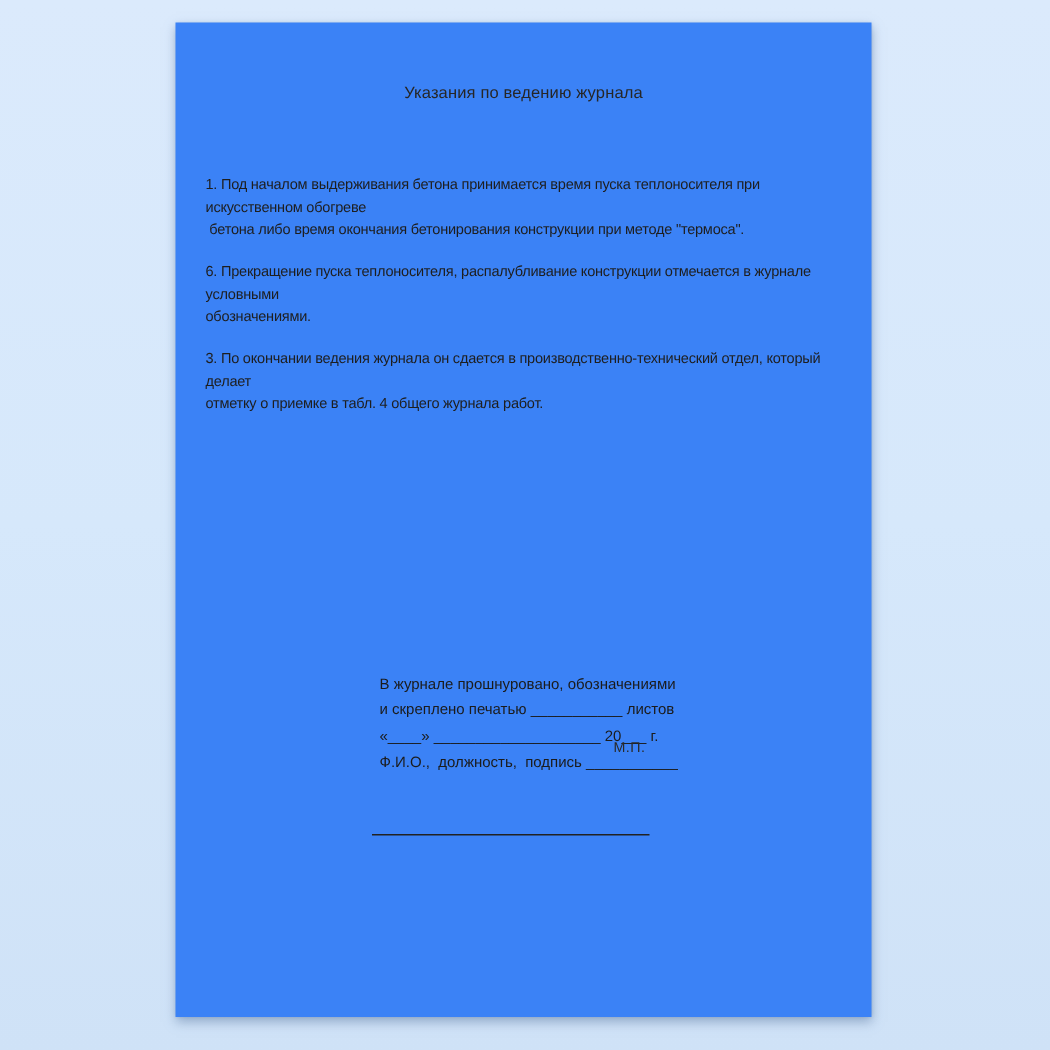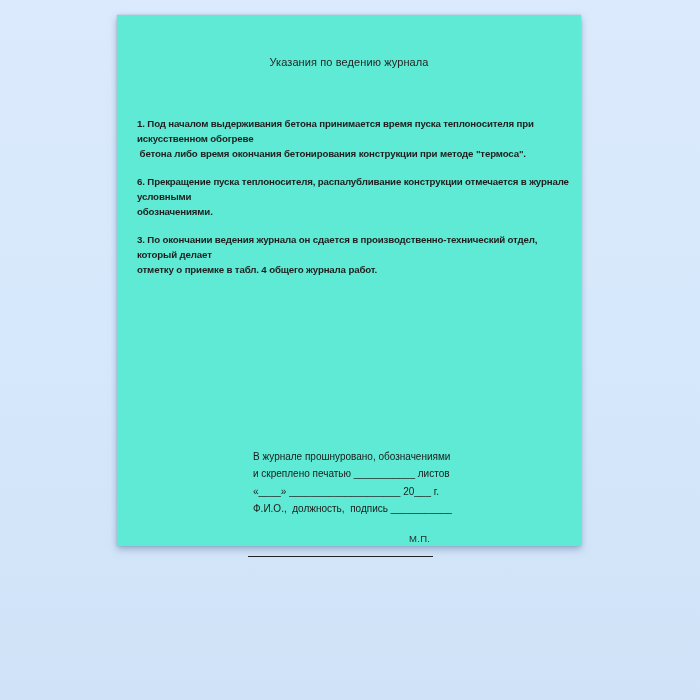--- a/index.html
+++ b/index.html
@@ -16,22 +16,22 @@
   .backdrop {
     position: absolute;
     inset: 0;
     background: linear-gradient(180deg, #dbeafc 0%, #d6e8fb 50%, #cfe2f7 100%);
   }
   .paper {
     position: absolute;
     left: 117px;
     top: 15px;
     width: 464px;
-    height: 531px;
-    background: #5eead4;
+    height: 663px;
+    background: #3b82f6;
     box-shadow: 0 3px 7px rgba(96, 125, 165, 0.55), 0 0 2px rgba(96, 125, 165, 0.35);
   }
   .doc-title {
     position: absolute;
     top: 41px;
     left: 0;
     width: 100%;
     text-align: center;
     font-size: 11px;
     letter-spacing: 0.1px;
@@ -43,21 +43,20 @@
     top: 101px;
     width: 436px;
   }
   .para {
     margin: 0 0 13px 0;
     font-size: 9.7px;
     letter-spacing: -0.15px;
     line-height: 15px;
     color: #1e1e1e;
     white-space: pre-wrap;
-    font-weight: bold;
   }
   .binding-block {
     position: absolute;
     left: 136px;
     top: 398px;
     width: 200px;
     font-size: 10px;
     line-height: 17.4px;
     color: #1b1b1b;
     white-space: pre-wrap;
@@ -65,21 +64,21 @@
   .signature-rule {
     margin-top: 4px;
     margin-left: -5px;
     width: 185px;
     height: 0;
     border-top: 1.6px solid #222222;
   }
   .stamp {
     position: absolute;
     left: 292px;
-    top: 518px;
+    top: 478px;
     font-size: 9.5px;
     color: #2a2a2a;
     letter-spacing: 0.3px;
   }
 </style>
 </head>
 <body>
 
 <div class="backdrop"></div>
 

